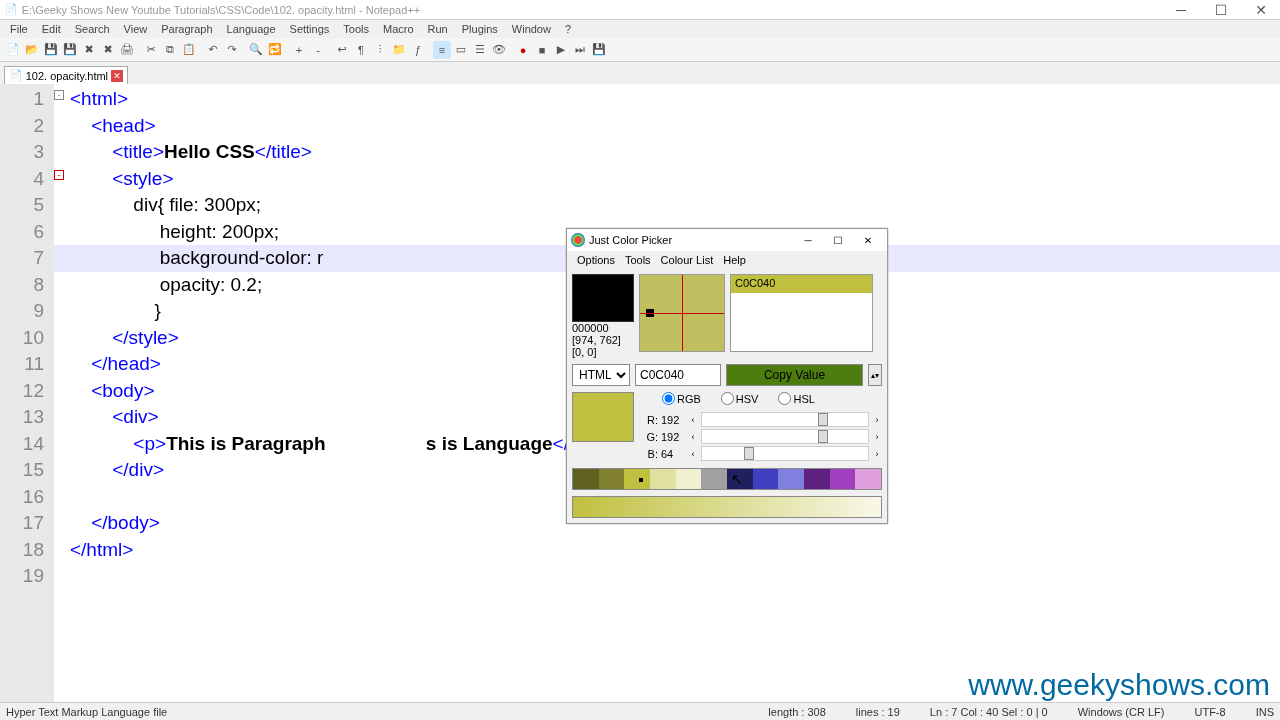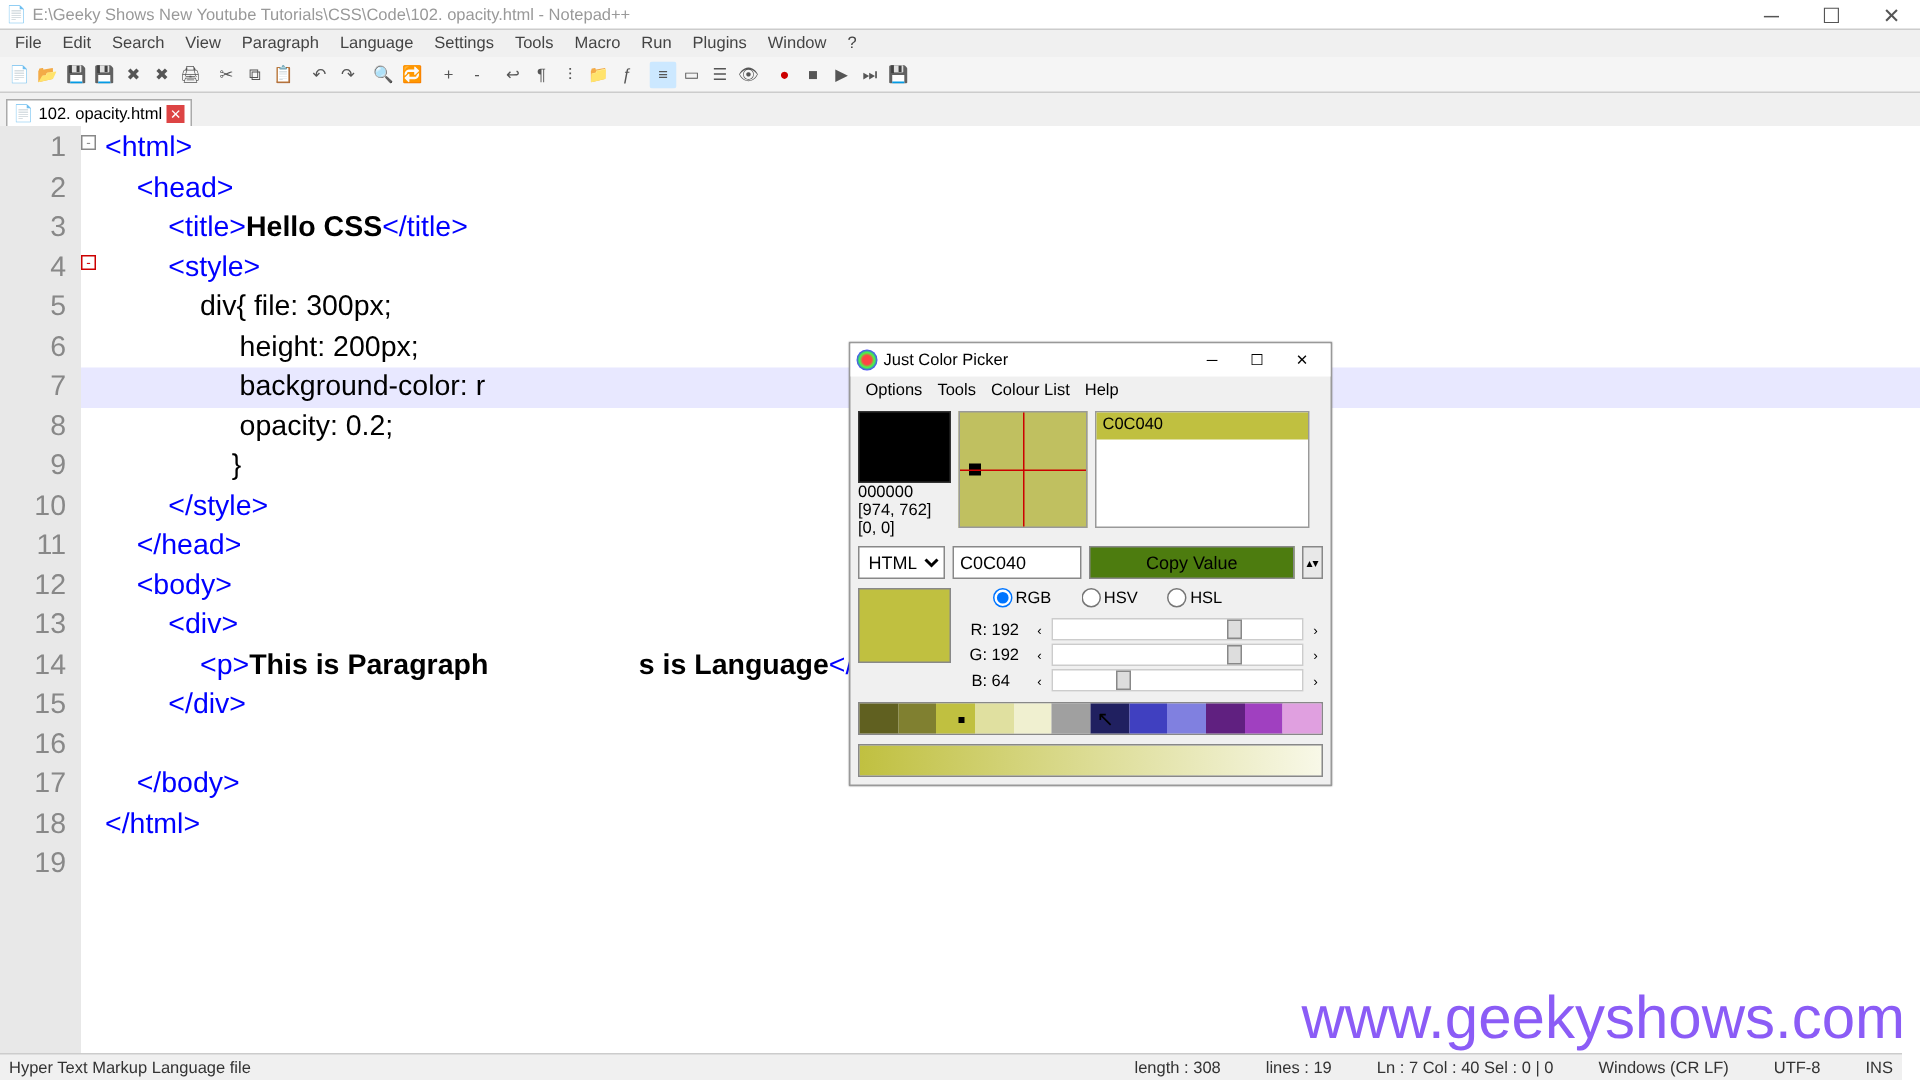--- a/index.html
+++ b/index.html
@@ -24,25 +24,25 @@
 .editor { display: flex; height: 618px; background: #fff; }
 .gutter { width: 54px; background: #e8e8e8; text-align: right; padding-right: 10px; font-family: 'Consolas', monospace; font-size: 19px; color: #888; line-height: 26.5px; padding-top: 2px; }
 .code-area { flex: 1; padding-top: 2px; position: relative; font-family: 'Consolas', monospace; font-size: 19px; line-height: 26.5px; }
 .fold-col { position: absolute; left: 0; top: 0; width: 14px; height: 100%; }
 .fold-mark { width: 10px; height: 10px; border: 1px solid #888; background: #fff; display: flex; align-items: center; justify-content: center; font-size: 9px; color: #888; position: absolute; left: 0; }
 .code-line { padding-left: 16px; white-space: pre; color: #000; height: 26.5px; }
 .code-line.hl { background: #e8e8ff; }
 .c-tag { color: #0000ff; }
 .c-txt { color: #000; font-weight: bold; }
 
-.statusbar { position: absolute; bottom: 0; left: 0; right: 12px; height: 18px; background: #f0f0f0; border-top: 1px solid #ccc; display: flex; align-items: center; justify-content: space-between; font-size: 11px; color: #333; padding: 0 6px; }
+.statusbar { position: absolute; bottom: 0; left: 0; right: 0; height: 18px; background: #f0f0f0; border-top: 1px solid #ccc; display: flex; align-items: center; justify-content: space-between; font-size: 11px; color: #333; padding: 0 6px; }
 .status-left { }
 .status-right { display: flex; gap: 30px; }
 
-.watermark { position: absolute; right: 10px; bottom: 18px; font-size: 40px; color: #8b5cf6; font-family: Arial; }
+.watermark { position: absolute; right: 10px; bottom: 18px; font-size: 30px; color: #0369a1; font-family: Arial; }
 
 
 .picker { position: absolute; left: 566px; top: 228px; width: 322px; background: #f0f0f0; border: 1px solid #999; box-shadow: 0 0 1px #666; }
 .picker-title { height: 22px; display: flex; align-items: center; justify-content: space-between; padding: 0 4px; background: #fff; }
 .picker-title-left { display: flex; align-items: center; gap: 4px; font-size: 11px; }
 .picker-titlebar-icon { width: 14px; height: 14px; background: radial-gradient(circle, #f44 30%, #4f4 50%, #44f 70%); border-radius: 50%; }
 .picker-wbtn { width: 30px; height: 18px; display: flex; align-items: center; justify-content: center; cursor: pointer; font-size: 10px; }
 .picker-menu { height: 18px; display: flex; align-items: center; gap: 2px; padding: 2px 6px; font-size: 11px; }
 .picker-menu span { padding: 1px 4px; cursor: pointer; }
 .picker-body { padding: 5px; }

